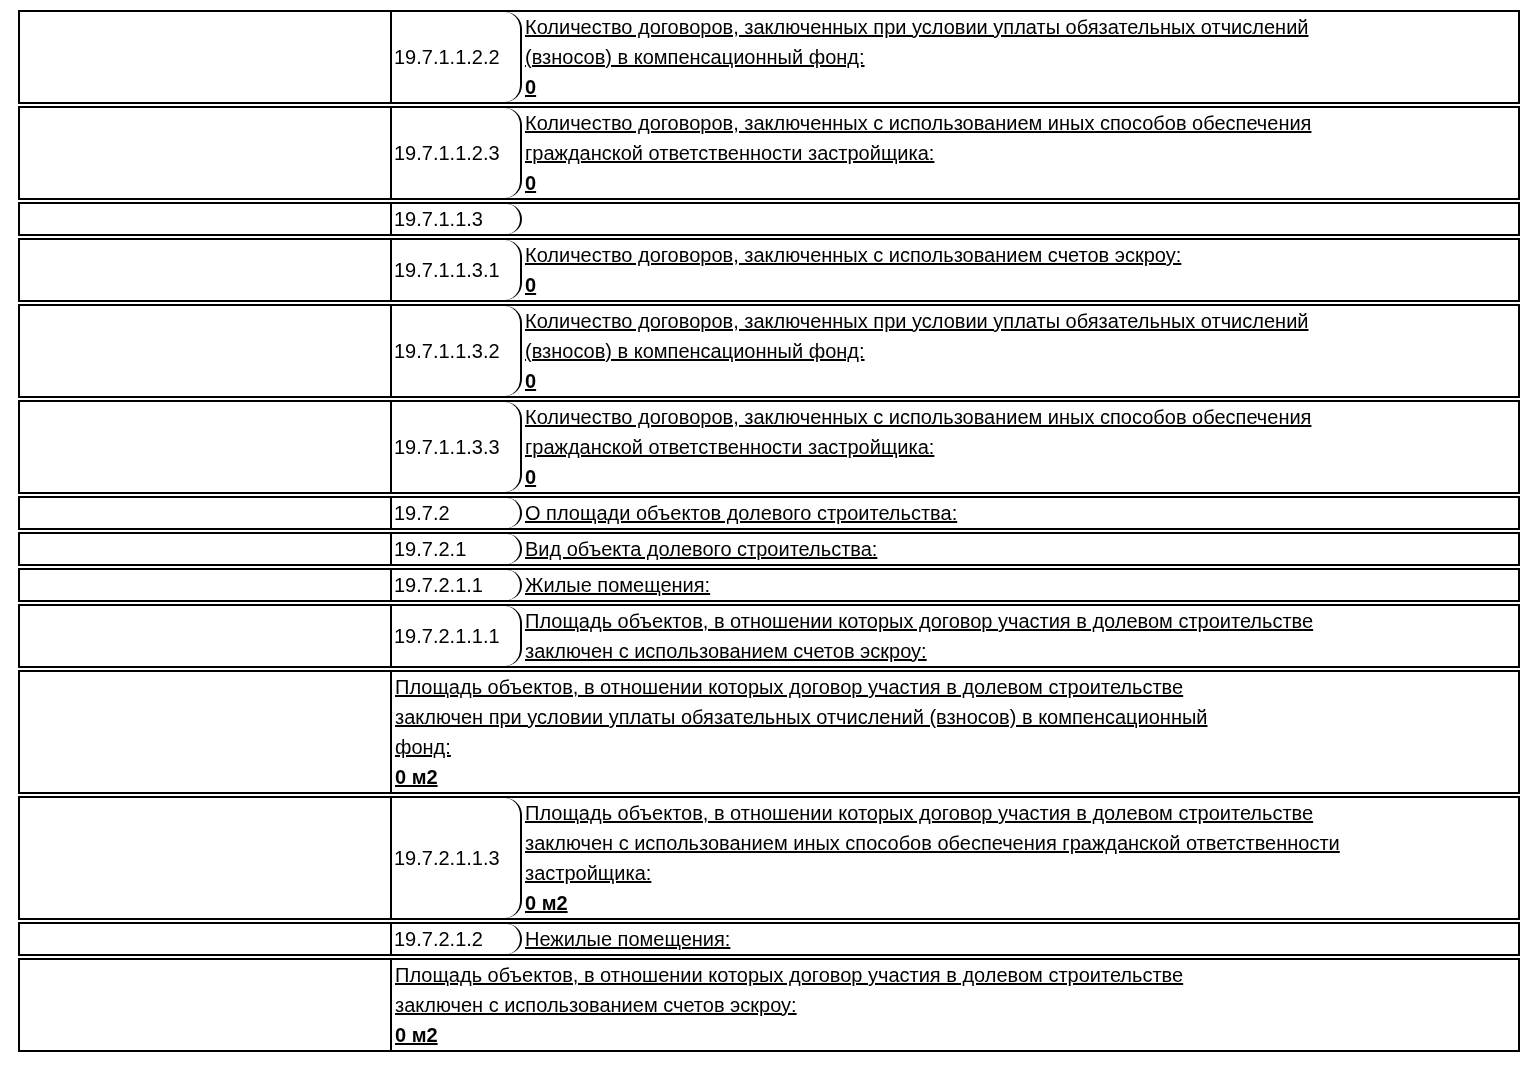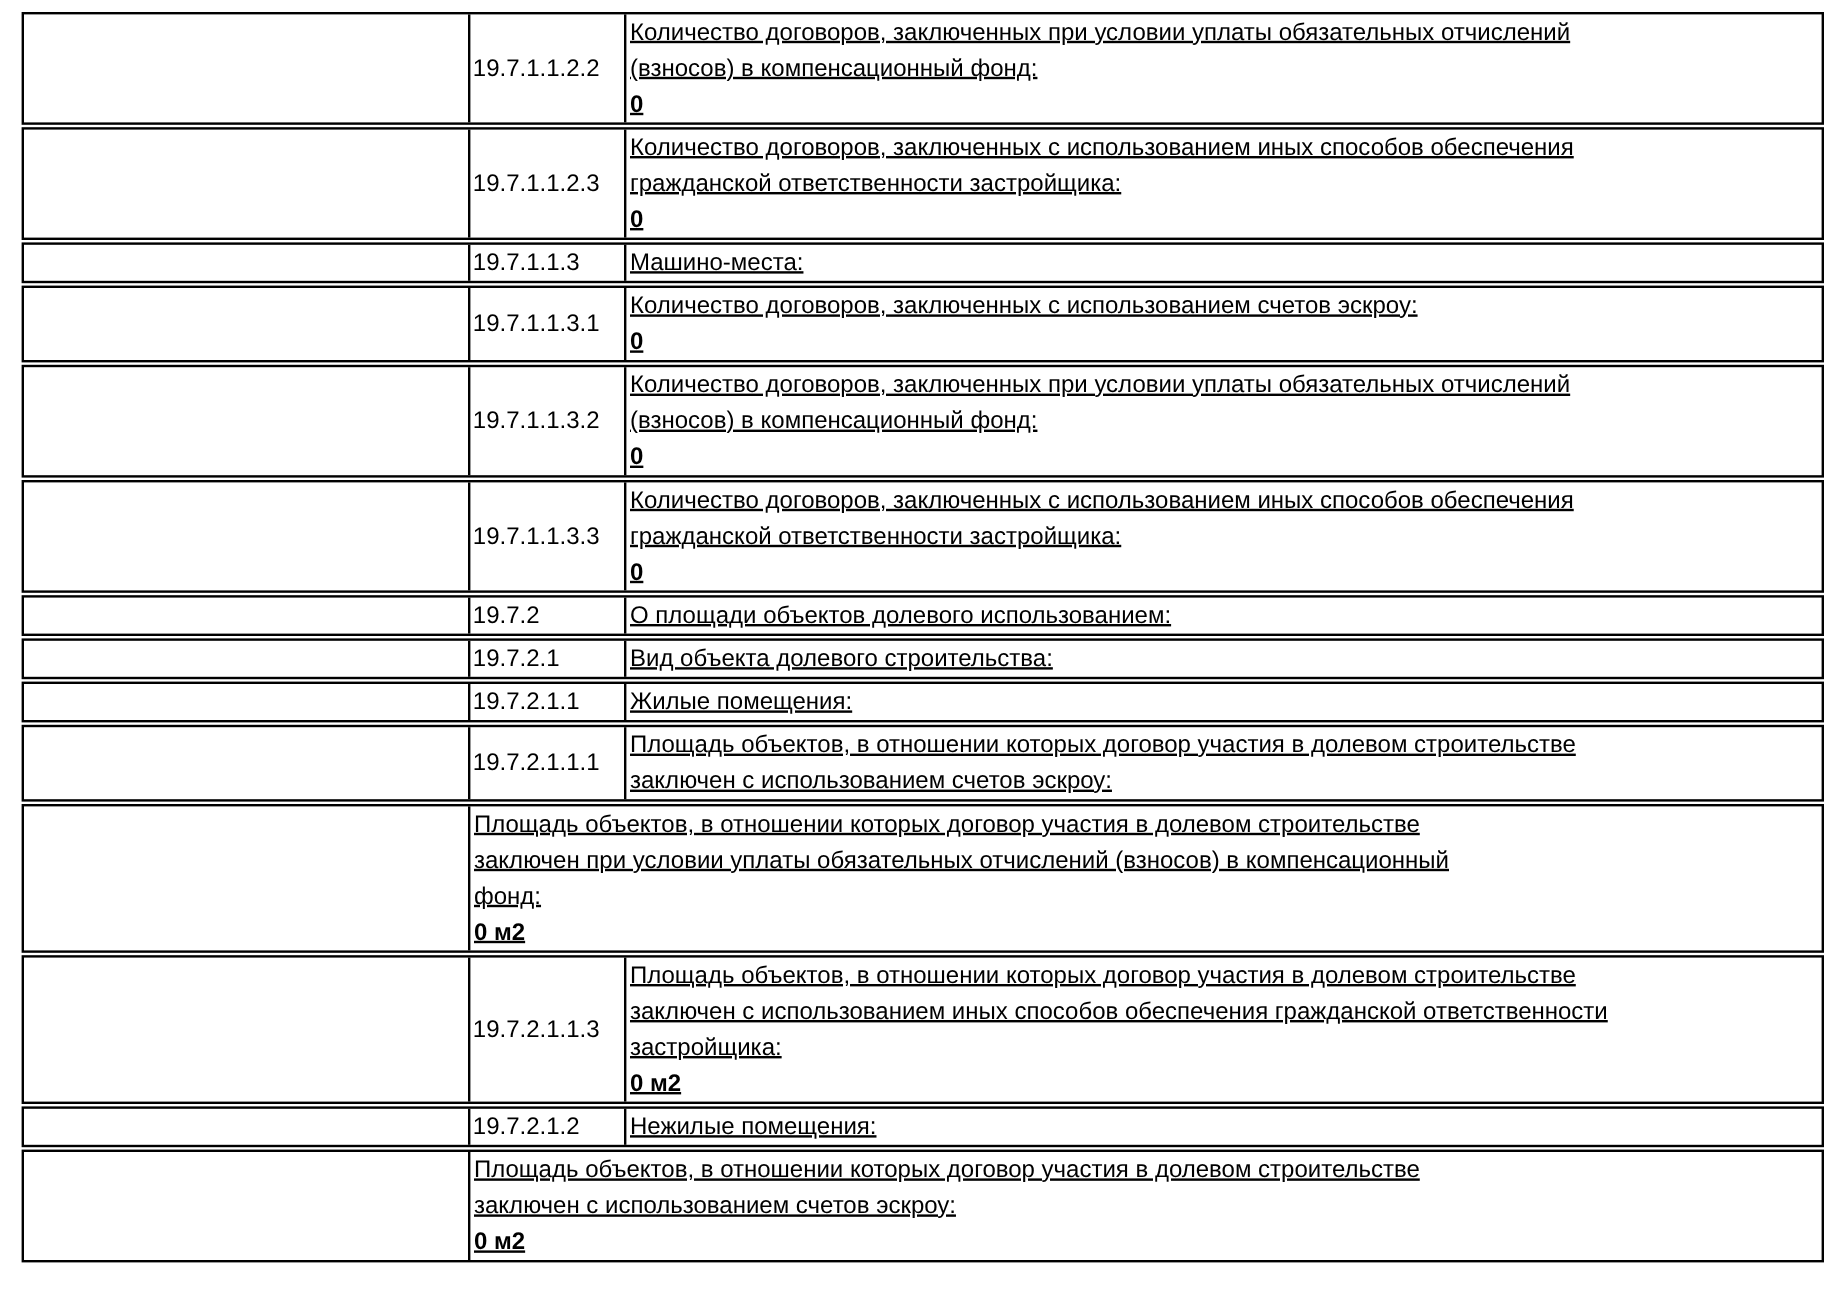--- a/index.html
+++ b/index.html
@@ -39,20 +39,21 @@
   }
   .cell-num {
     width: 130px;
     flex: 0 0 130px;
     border-right: 2px solid #000000;
     display: flex;
     align-items: center;
     padding: 0 2px;
     white-space: nowrap;
     overflow: hidden;
+    border-radius: 17px;
   }
   .cell-content {
     flex: 1 1 auto;
     padding: 0 3px;
     min-width: 0;
     text-decoration: underline;
   }
   .label {
     white-space: pre-line;
   }
@@ -80,23 +81,20 @@
         <div class="cell cell-num">19.7.1.1.2.3</div>
         <div class="cell cell-content">
           <div class="label">Количество договоров, заключенных с использованием иных способов обеспечения
 гражданской ответственности застройщика:</div>
           <div class="value">0</div>
         </div>
       </div>
       <div class="row">
         <div class="cell cell-empty"></div>
         <div class="cell cell-num">19.7.1.1.3</div>
-        <div class="cell cell-content">
-          <div class="label">Машино-места:</div>
-        </div>
       </div>
       <div class="row">
         <div class="cell cell-empty"></div>
         <div class="cell cell-num">19.7.1.1.3.1</div>
         <div class="cell cell-content">
           <div class="label">Количество договоров, заключенных с использованием счетов эскроу:</div>
           <div class="value">0</div>
         </div>
       </div>
       <div class="row">
@@ -114,21 +112,21 @@
         <div class="cell cell-content">
           <div class="label">Количество договоров, заключенных с использованием иных способов обеспечения
 гражданской ответственности застройщика:</div>
           <div class="value">0</div>
         </div>
       </div>
       <div class="row">
         <div class="cell cell-empty"></div>
         <div class="cell cell-num">19.7.2</div>
         <div class="cell cell-content">
-          <div class="label">О площади объектов долевого использованием:</div>
+          <div class="label">О площади объектов долевого строительства:</div>
         </div>
       </div>
       <div class="row">
         <div class="cell cell-empty"></div>
         <div class="cell cell-num">19.7.2.1</div>
         <div class="cell cell-content">
           <div class="label">Вид объекта долевого строительства:</div>
         </div>
       </div>
       <div class="row">

